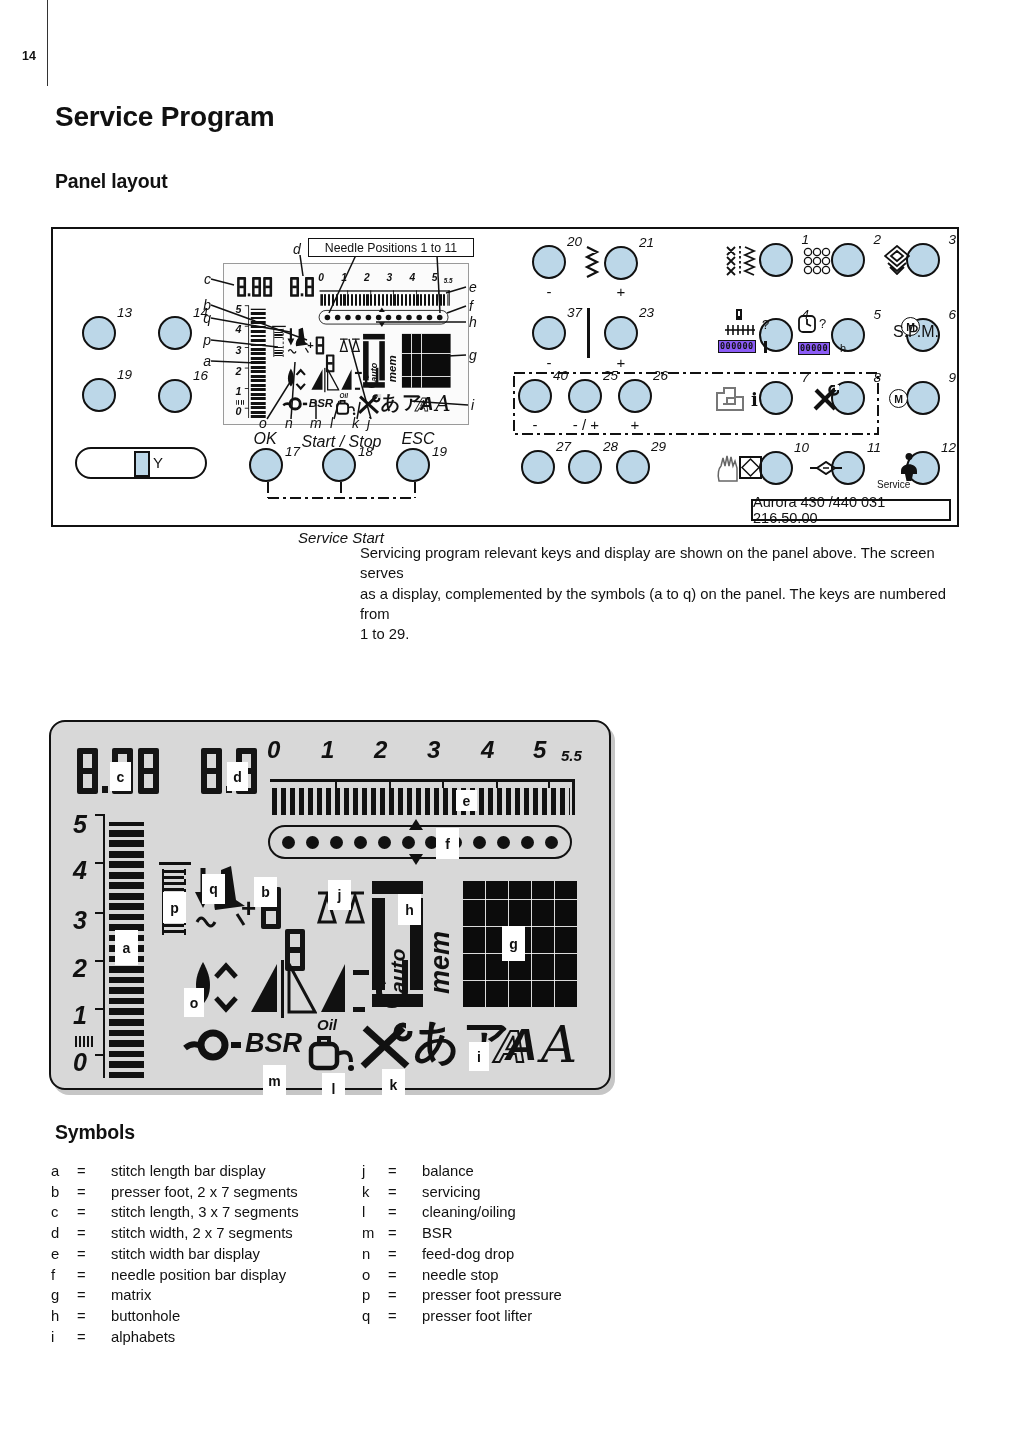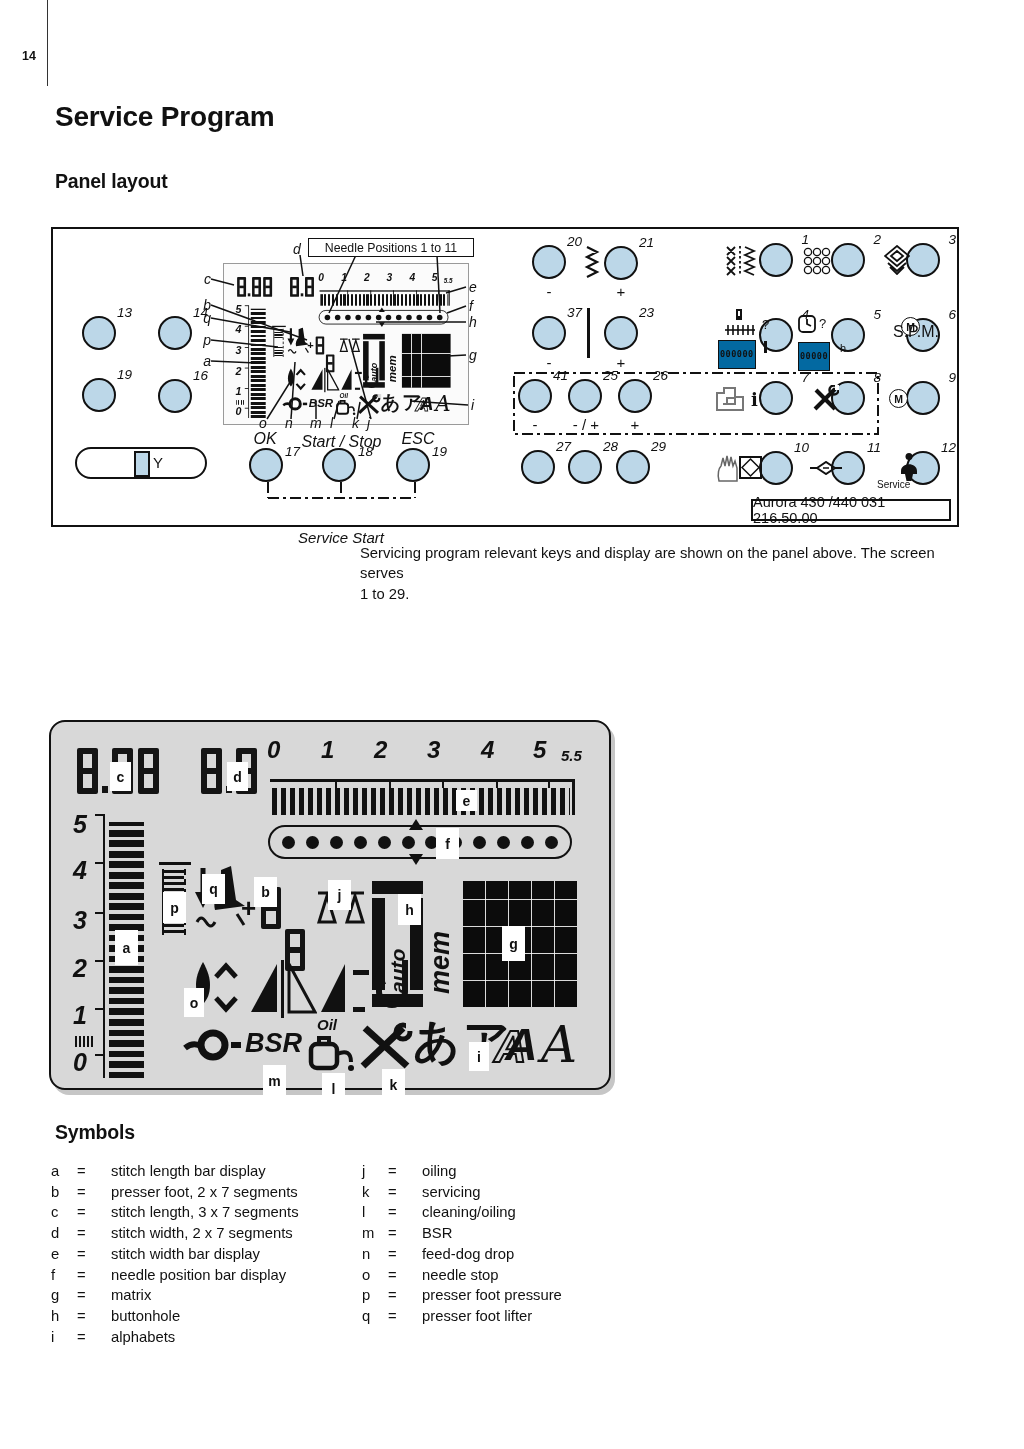--- a/index.html
+++ b/index.html
@@ -19,21 +19,21 @@
   .co{position:absolute;font-style:italic;font-size:14px;color:#111;}
   .co.r{width:16px;text-align:right;}
   .npbox{position:absolute;left:255px;top:9px;width:164px;height:17px;border:1.8px solid #111;
          display:flex;align-items:center;justify-content:center;font-size:12.3px;background:#fff;z-index:4;}
   .aurora{position:absolute;left:698px;top:270px;width:200px;height:22px;border:2px solid #111;
           display:flex;align-items:center;justify-content:center;font-size:14.5px;background:#fff;box-sizing:border-box;}
   .sslab{position:absolute;font-style:italic;font-size:15px;text-align:center;margin-top:26px;}
   .mcirc{width:17px;height:17px;border:1.6px solid #111;border-radius:50%;display:flex;align-items:center;
          justify-content:center;font-size:10.5px;font-weight:bold;background:#fff;box-sizing:content-box;}
   .cbox{border:1.8px solid #111;font-family:"DejaVu Sans Mono",monospace;font-size:8.5px;font-weight:bold;
-        letter-spacing:0.5px;padding:8px 1px;background:#0369a1;line-height:11px;}
+        letter-spacing:0.5px;padding:0 1px;background:#8b5cf6;line-height:11px;}
   .slider{position:absolute;left:22px;top:218px;width:132px;height:32px;border:2.2px solid #111;border-radius:17px;background:#fff;box-sizing:border-box;}
   .sknob{position:absolute;left:57px;top:2px;width:12px;height:22px;border:2px solid #111;background:#bcd7e8;}
   .slab{position:absolute;left:76px;top:5px;font-size:15px;}
   
   .lcd-wrap{position:absolute;left:49px;top:720px;width:558px;height:366px;border:2px solid #111;border-radius:16px;
             background:#d8d8d8;box-shadow:4px 5px 0 #c6c6c6;}
   .lcd{position:absolute;left:0;top:0;width:556px;height:364px;}
   .mini-bezel{position:absolute;left:170px;top:34px;width:244px;height:160px;border:1.5px solid #9a9a9a;background:#fbfbfb;}
   .mini{position:absolute;left:2px;top:2px;width:556px;height:364px;transform:scale(0.427);transform-origin:0 0;}
   .seg{position:absolute;display:flex;gap:5px;align-items:flex-end;}
@@ -356,21 +356,21 @@
     <div class="key" style="left:551px;top:17px">
         <span class="knum">21</span>
       </div>
     <div class="key" style="left:479px;top:87px">
         <span class="knum">37</span>
       </div>
     <div class="key" style="left:551px;top:87px">
         <span class="knum">23</span>
       </div>
     <div class="key" style="left:465px;top:150px">
-        <span class="knum">41</span>
+        <span class="knum">40</span>
       </div>
     <div class="key" style="left:515px;top:150px">
         <span class="knum">25</span>
       </div>
     <div class="key" style="left:565px;top:150px">
         <span class="knum">26</span>
       </div>
     <div class="key" style="left:468px;top:221px">
         <span class="knum">27</span>
       </div>
@@ -489,20 +489,21 @@
         <path d="M2,18 c0,-9 16,-9 16,0 v3 h-4 l-1.5,7 h-5 l-1.5,-7 h-4 z" fill="#111"></path>
       </svg>
       <span class="abs" style="left:-6px;top:26px;font-size:10px">Service</span>
     </div>
 
     <div class="aurora">Aurora 430 /440   031 216.50.00</div>
   </div>
 
   <div class="abs" style="left:360px;top:543px;width:604px;font-size:14.8px;line-height:20.3px">
     <div>Servicing program relevant keys and display are shown on the panel above. The screen serves</div>
+    <div>as a display, complemented by the symbols (a to q) on the panel. The keys are numbered from</div>
     <div>1 to 29.</div>
   </div>
 
 
   <div class="lcd-wrap">
     <div class="lcd" id="lcd-proto">
 
       <div class="seg" style="left:26px;top:26px">
         <div class="d8"></div>
           <div class="dp"></div>
@@ -722,21 +723,21 @@
     <div class="lrow">
         <span>i</span>
         <span>=</span>
         <span>alphabets</span>
       </div>
   </div>
   <div class="lcol" style="left:362px;top:1161px">
     <div class="lrow">
         <span>j</span>
         <span>=</span>
-        <span>oiling</span>
+        <span>balance</span>
       </div>
     <div class="lrow">
         <span>k</span>
         <span>=</span>
         <span>servicing</span>
       </div>
     <div class="lrow">
         <span>l</span>
         <span>=</span>
         <span>cleaning/oiling</span>

